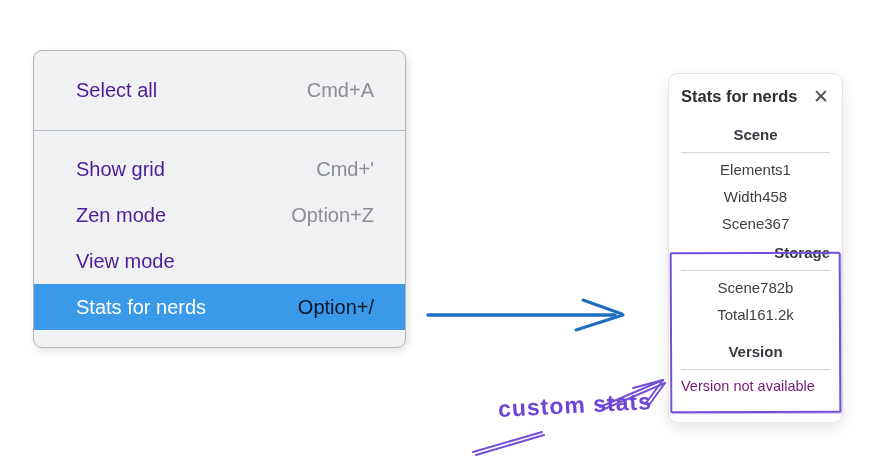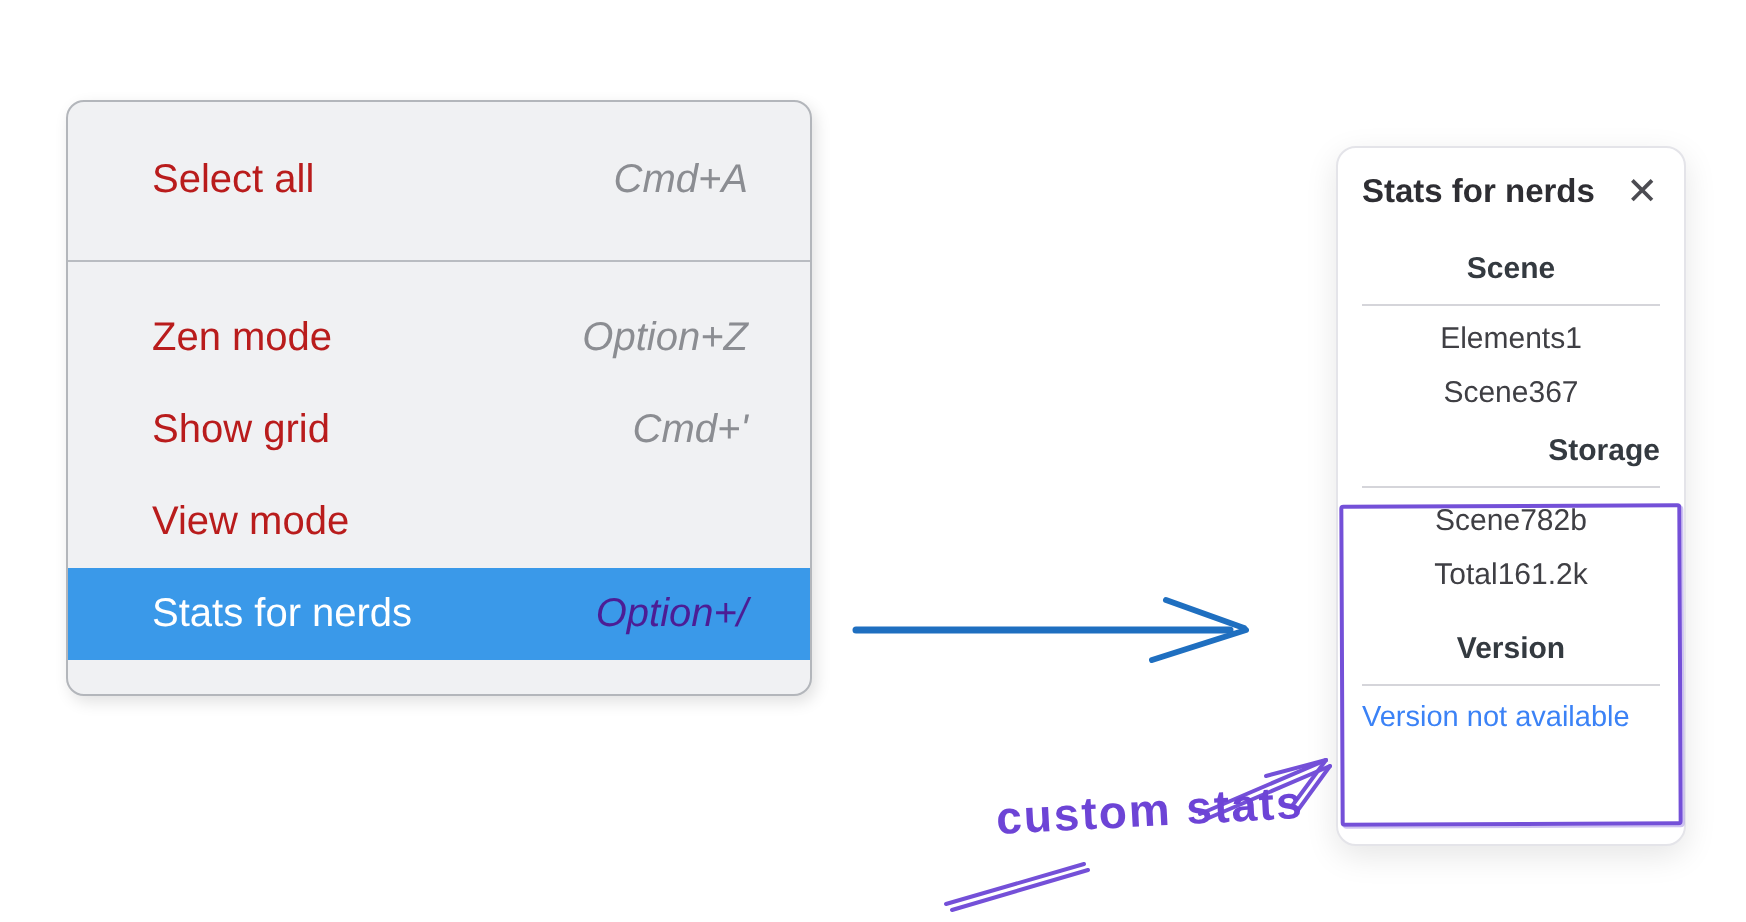--- a/index.html
+++ b/index.html
@@ -47,25 +47,25 @@
     display: flex;
     align-items: center;
     justify-content: space-between;
     height: 46px;
     width: 100%;
     box-sizing: border-box;
     padding: 0 31px 0 42px;
     cursor: default;
   }
   .menu-group-1 .menu-item { height: 79px; }
-  .mi-label { color: #b91c1c; }
-  .mi-shortcut { color: #8b8d92; font-style: italic; }
+  .mi-label { color: #4c1d95; }
+  .mi-shortcut { color: #8b8d92; }
   .menu-item.active { background: #3a99e9; }
   .menu-item.active .mi-label { color: #ffffff; }
-  .menu-item.active .mi-shortcut { color: #4c1d95; }
+  .menu-item.active .mi-shortcut { color: #0f172a; }
 
   
   .arrow-blue {
     position: absolute;
     left: 425px;
     top: 293px;
     pointer-events: none;
   }
 
   
@@ -117,21 +117,21 @@
   .row {
     display: flex;
     justify-content: center;
     font-size: 15px;
     line-height: 27px;
     color: #3f3f44;
   }
   .version-note {
     font-size: 14.5px;
     line-height: 26px;
-    color: #3b82f6;
+    color: #701a75;
   }
 
   
   .violet-rect {
     position: absolute;
     left: 670px;
     top: 252px;
     width: 171px;
     height: 161px;
     box-sizing: border-box;
@@ -167,26 +167,26 @@
   <div class="menu">
     <div class="menu-group-1">
       <div class="menu-item">
         <span class="mi-label">Select all</span>
         <span class="mi-shortcut">Cmd+A</span>
       </div>
     </div>
     <div class="menu-divider"></div>
     <div class="menu-group-2">
       <div class="menu-item">
+        <span class="mi-label">Show grid</span>
+        <span class="mi-shortcut">Cmd+'</span>
+      </div>
+      <div class="menu-item">
         <span class="mi-label">Zen mode</span>
         <span class="mi-shortcut">Option+Z</span>
-      </div>
-      <div class="menu-item">
-        <span class="mi-label">Show grid</span>
-        <span class="mi-shortcut">Cmd+'</span>
       </div>
       <div class="menu-item">
         <span class="mi-label">View mode</span>
       </div>
       <div class="menu-item active">
         <span class="mi-label">Stats for nerds</span>
         <span class="mi-shortcut">Option+/</span>
       </div>
     </div>
   </div>
@@ -202,20 +202,24 @@
       <span class="panel-title">Stats for nerds</span>
       <span class="panel-close">✕</span>
     </div>
 
     <div class="sec">
       <div class="sec-h scene">Scene</div>
       <div class="sec-hr"></div>
       <div class="row">
         <span>Elements</span>
         <span>1</span>
+      </div>
+      <div class="row">
+        <span>Width</span>
+        <span>458</span>
       </div>
       <div class="row">
         <span>Scene</span>
         <span>367</span>
       </div>
     </div>
 
     <div class="sec">
       <div class="sec-h storage">Storage</div>
       <div class="sec-hr"></div>

